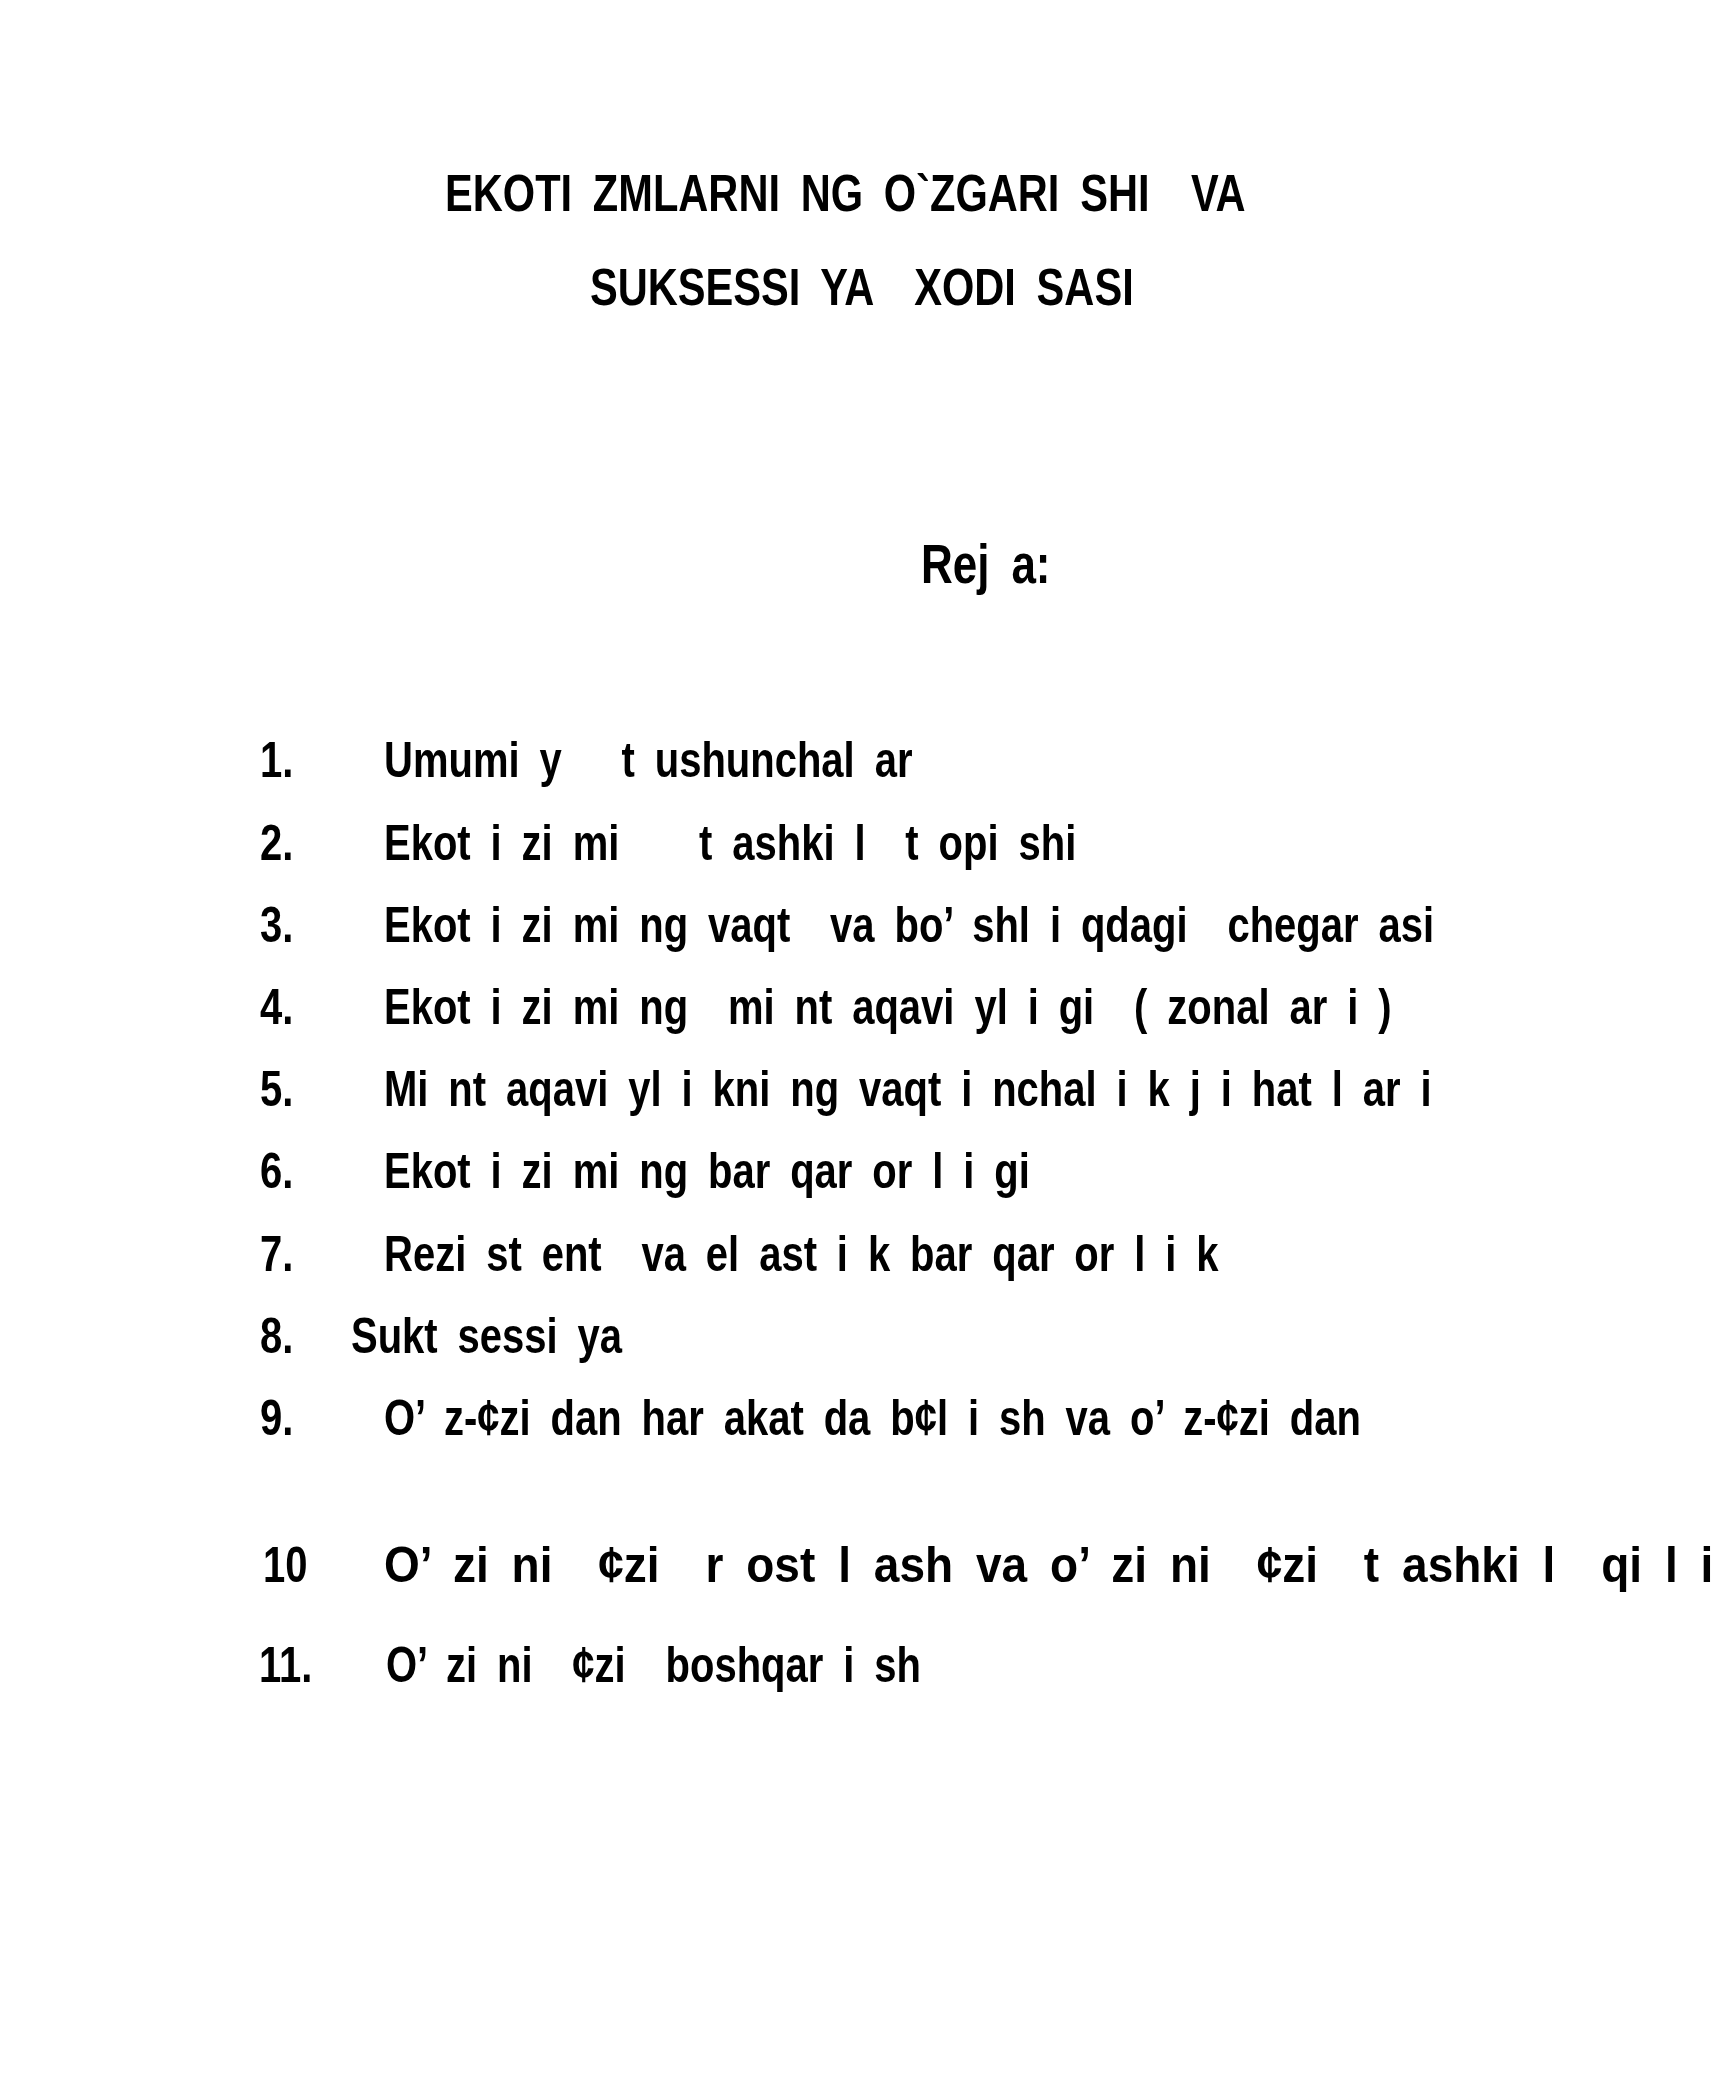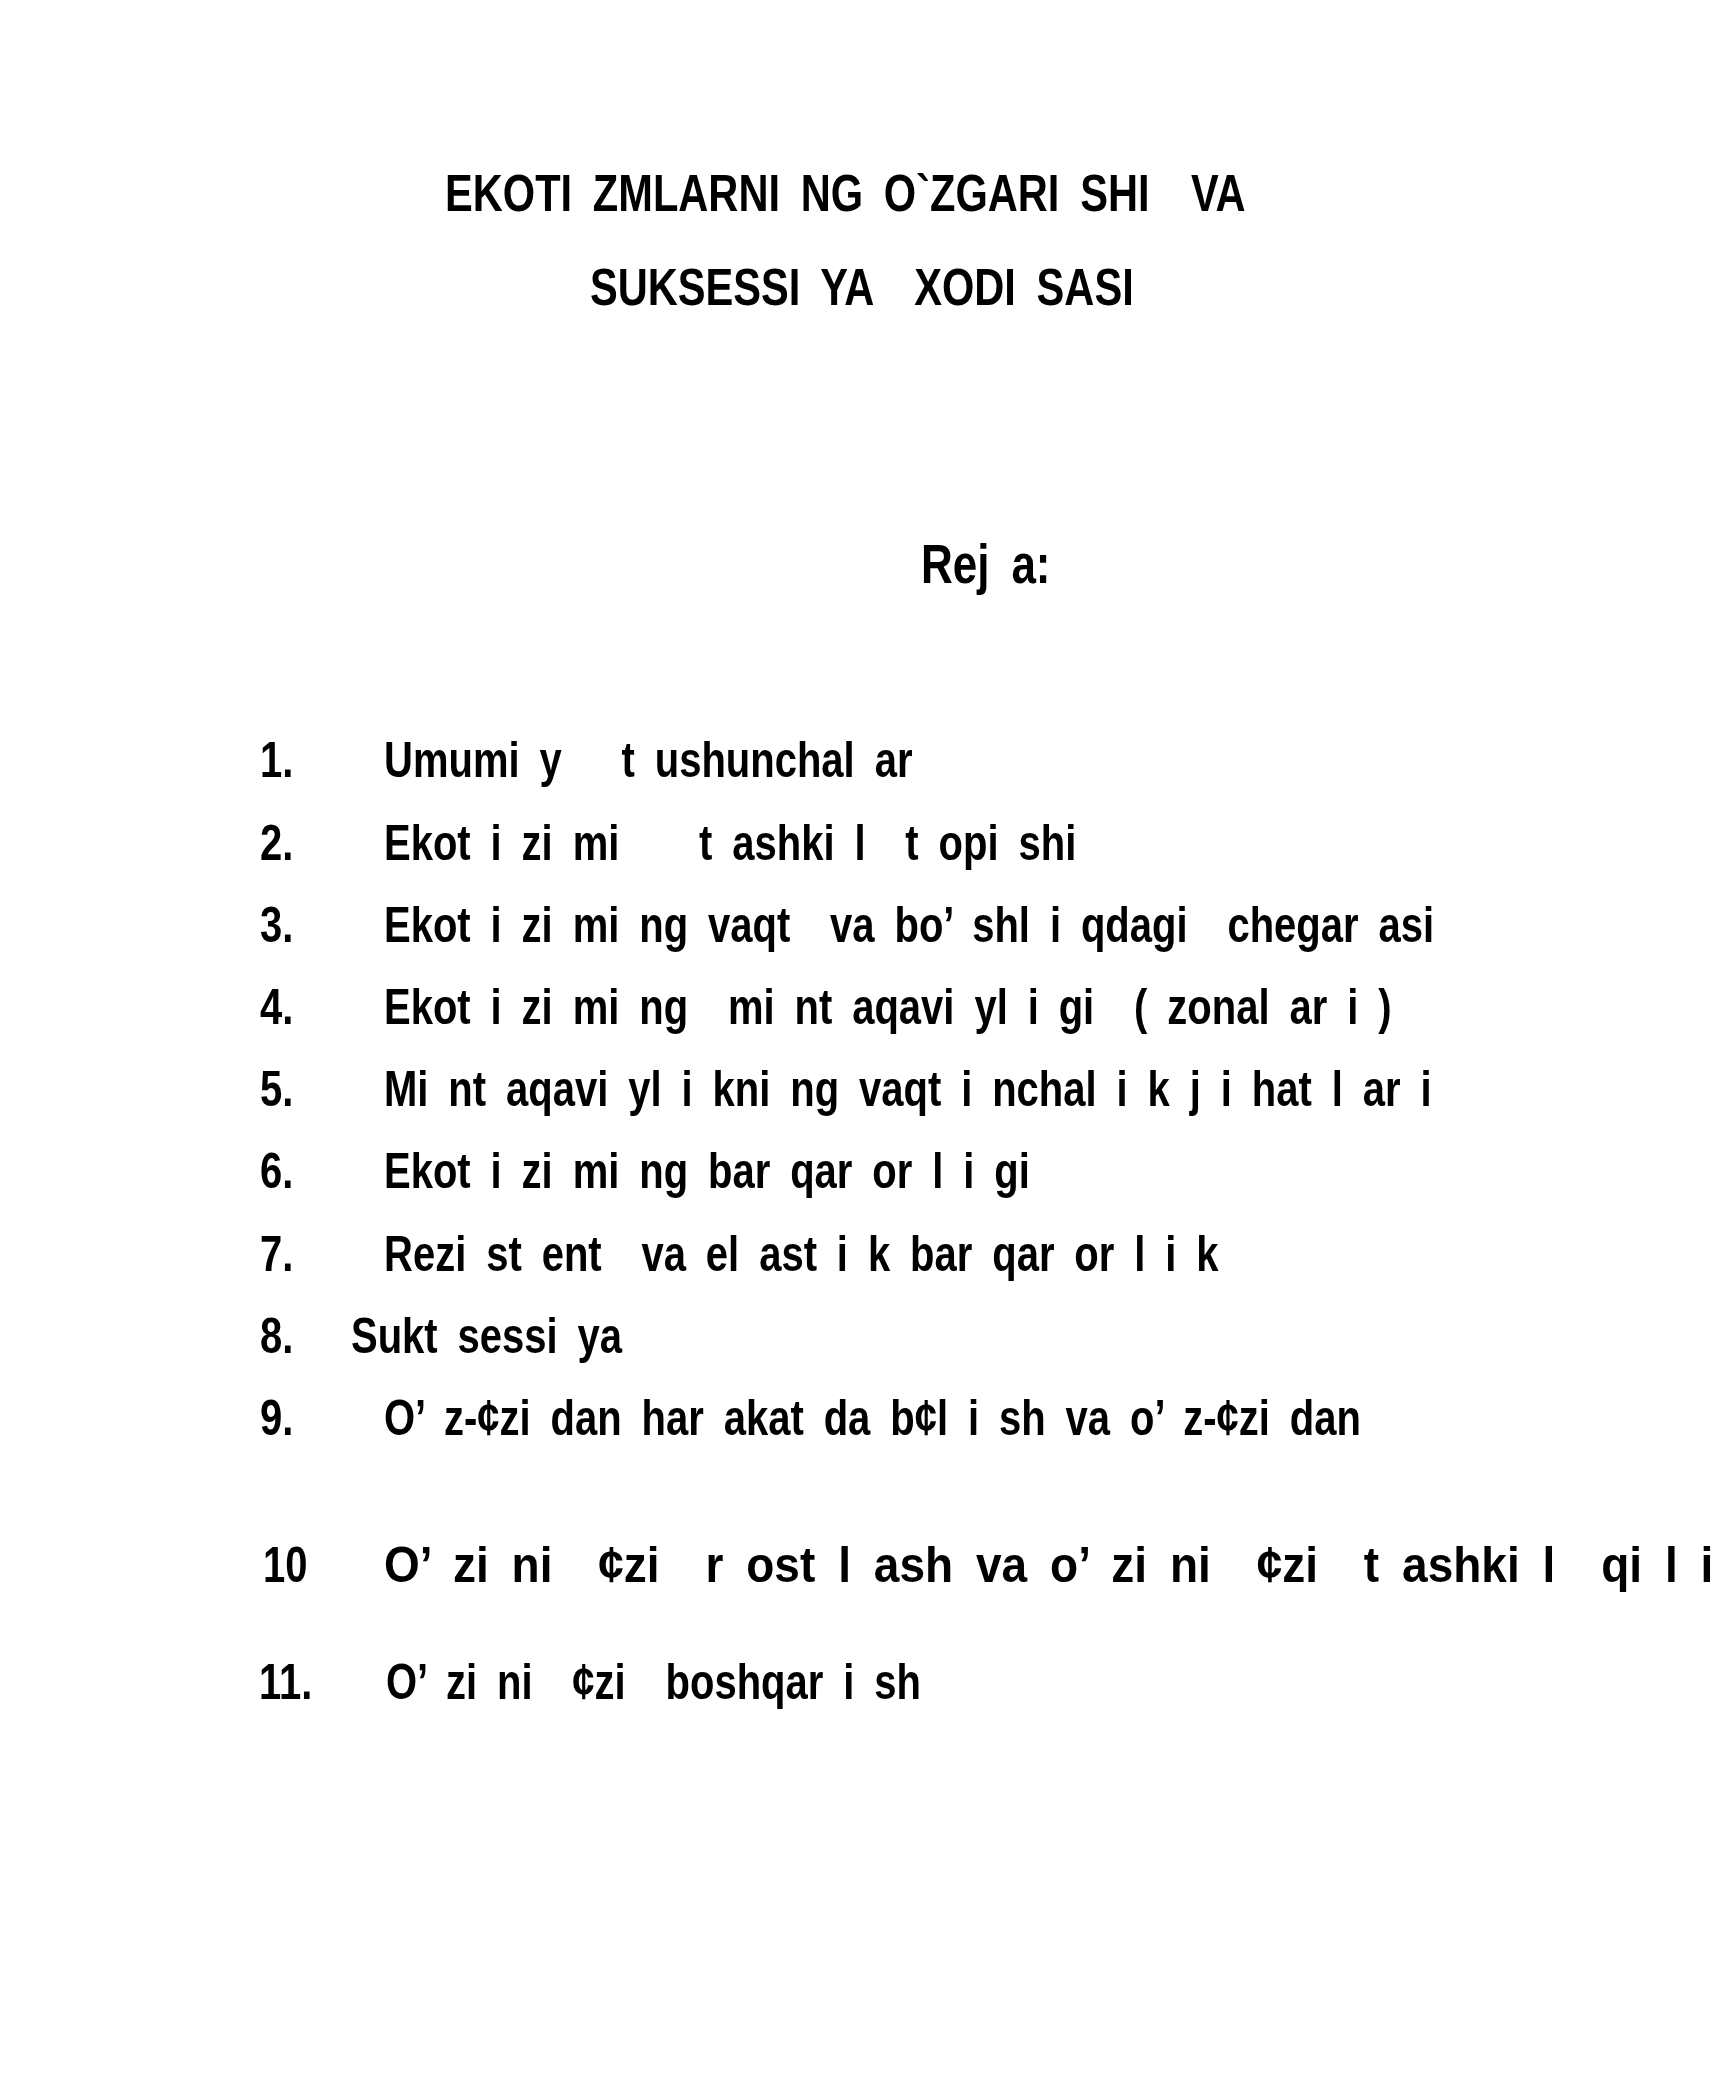--- a/index.html
+++ b/index.html
@@ -54,21 +54,21 @@
   .i2  { top: 818px; }
   .i3  { top: 900px; }
   .i4  { top: 982px; }
   .i5  { top: 1064px; }
   .i6  { top: 1146px; }
   .i7  { top: 1229px; }
   .i8  { top: 1311px; }
   .i9  { top: 1393px; }
   .i9c { top: 1475px; }
   .i10 { top: 1540px; }
-  .i11 { top: 1640px; margin-top: 17px; }
+  .i11 { top: 1640px; }
 
   .i8  .txt { left: 351px; }
   .i9c .txt { left: 260px; }
   .i10 .num { left: 263px; }
   .i10 .txt { transform: scaleX(0.92); }
   .i11 .num { left: 259px; }
   .i11 .txt { left: 386px; }
 </style>
 </head>
 <body>

